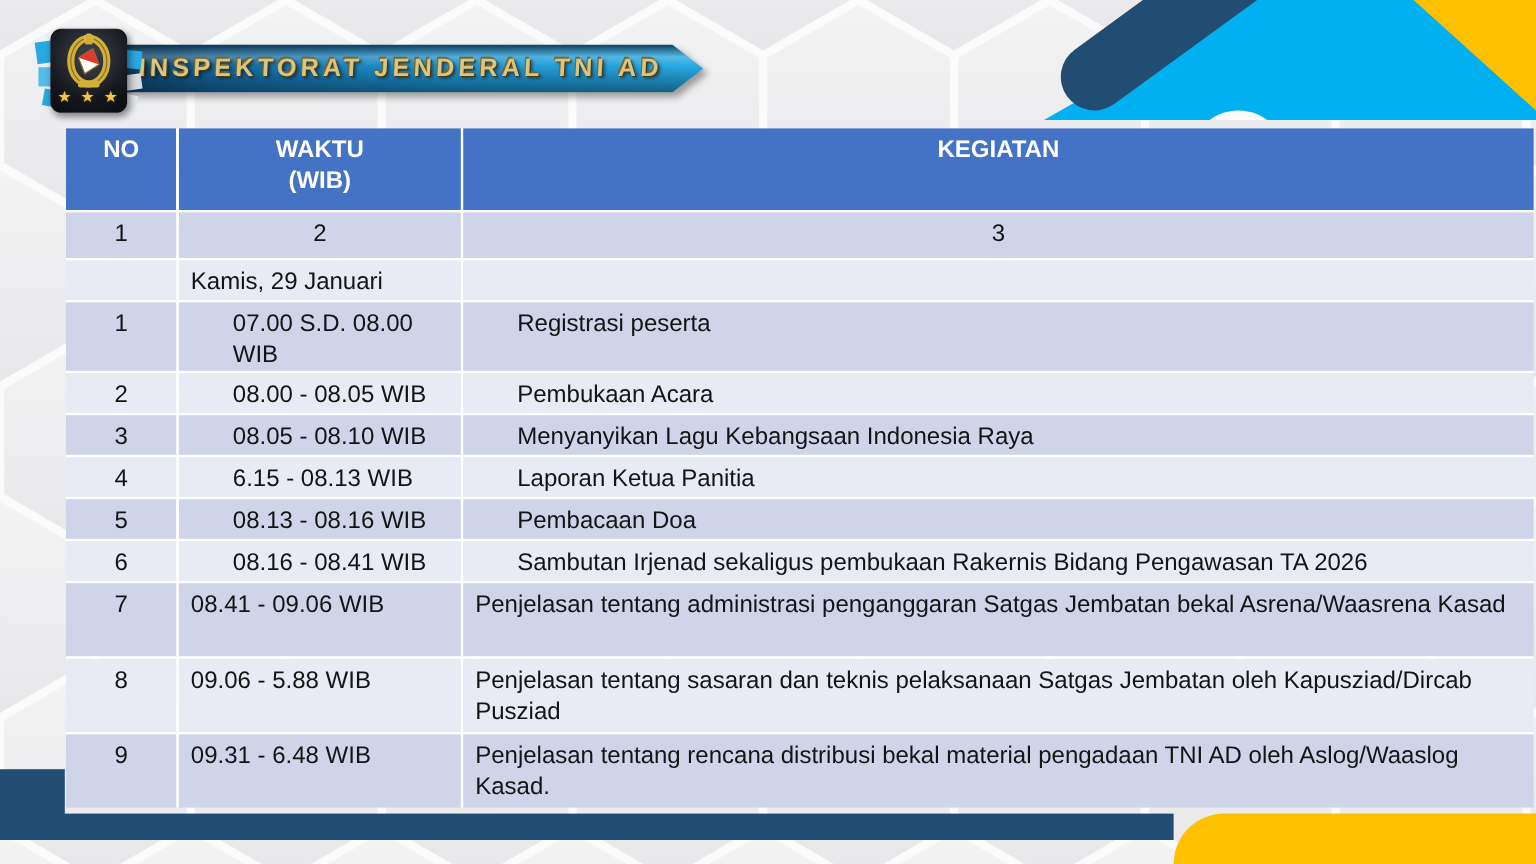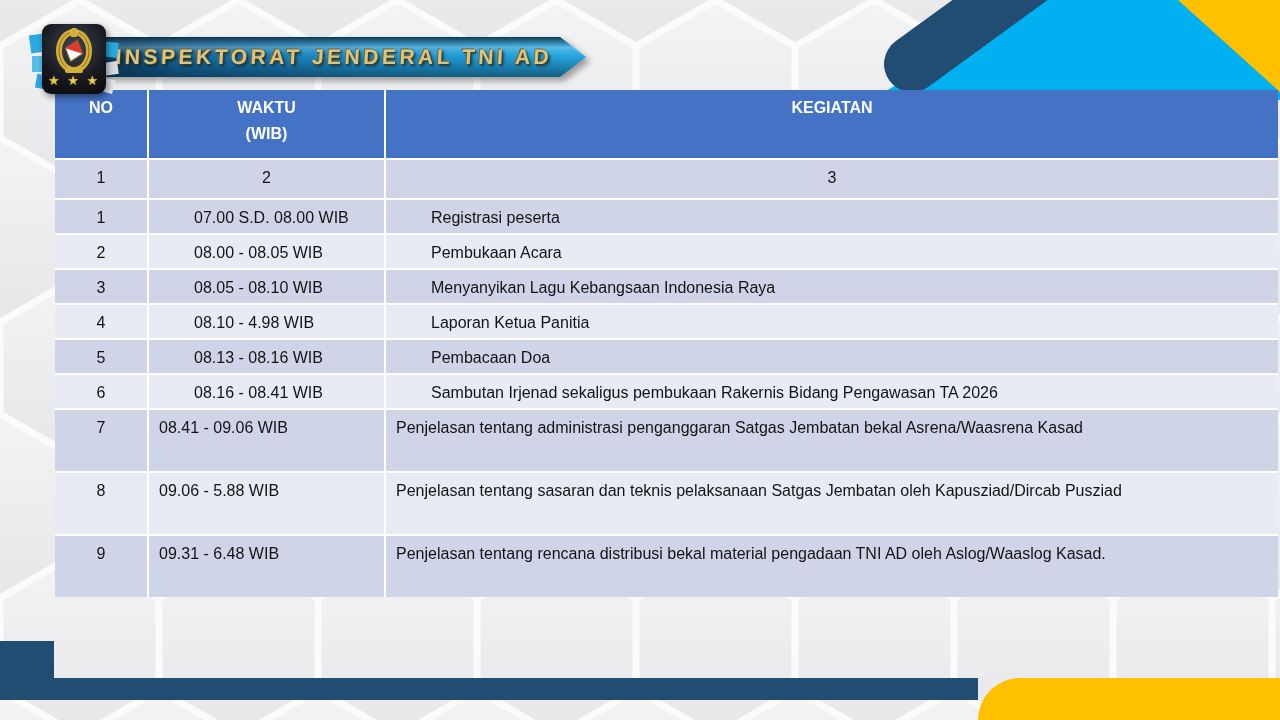--- a/index.html
+++ b/index.html
@@ -44,23 +44,23 @@
   .banner-title{
     position:absolute;inset:0;display:flex;align-items:center;justify-content:center;
     padding-right:30px;padding-left:12px;
     font-size:21px;font-weight:bold;letter-spacing:3.5px;color:#D8C584;
     transform:skewX(-3deg);white-space:nowrap;
     text-shadow:1px 1px 0 #4a3a12,-1px -1px 0 #7a6526,2px 2px 3px rgba(0,0,0,.6);
   }
 
   
   .sched{
-    position:absolute;left:55px;top:90px;width:1223px;z-index:2;
+    position:absolute;left:55px;top:107px;width:1223px;z-index:2;
     border-collapse:collapse;table-layout:fixed;
-    font-size:16px;color:#141414;
+    font-size:20px;color:#141414;
   }
   .sched td,.sched th{
     border:2.5px solid #FFFFFF;vertical-align:top;line-height:26px;
     overflow:hidden;
   }
   .sched th{background:#4472C4;color:#FFFFFF;font-weight:bold;text-align:center;
     height:62px;padding-top:5px;}
   .sched td{padding:5px 10px 0 10px;}
   .sched td.c-no{text-align:center;padding-left:2px;padding-right:2px;}
   .sched td.c-mid{text-align:center;}
@@ -155,38 +155,43 @@
         </th>
         <th>KEGIATAN</th>
       </tr>
     </thead>
     <tbody>
       <tr class="row-dark h-num">
         <td class="c-no">1</td>
         <td class="c-mid">2</td>
         <td class="c-mid">3</td>
       </tr>
+      <tr class="row-light h-date">
+        <td class="c-no"></td>
+        <td>Kamis, 29 Januari</td>
+        <td></td>
+      </tr>
       <tr class="row-dark h-one">
         <td class="c-no">1</td>
         <td>07.00 S.D. 08.00 WIB</td>
         <td>Registrasi peserta</td>
       </tr>
       <tr class="row-light h-one">
         <td class="c-no">2</td>
         <td>08.00 - 08.05 WIB</td>
         <td>Pembukaan Acara</td>
       </tr>
       <tr class="row-dark h-one">
         <td class="c-no">3</td>
         <td>08.05 - 08.10 WIB</td>
         <td>Menyanyikan Lagu Kebangsaan Indonesia Raya</td>
       </tr>
       <tr class="row-light h-one">
         <td class="c-no">4</td>
-        <td>08.10 - 4.98 WIB</td>
+        <td>6.15 - 08.13 WIB</td>
         <td>Laporan Ketua Panitia</td>
       </tr>
       <tr class="row-dark h-one">
         <td class="c-no">5</td>
         <td>08.13 - 08.16 WIB</td>
         <td>Pembacaan Doa</td>
       </tr>
       <tr class="row-light h-one">
         <td class="c-no">6</td>
         <td>08.16 - 08.41 WIB</td>

